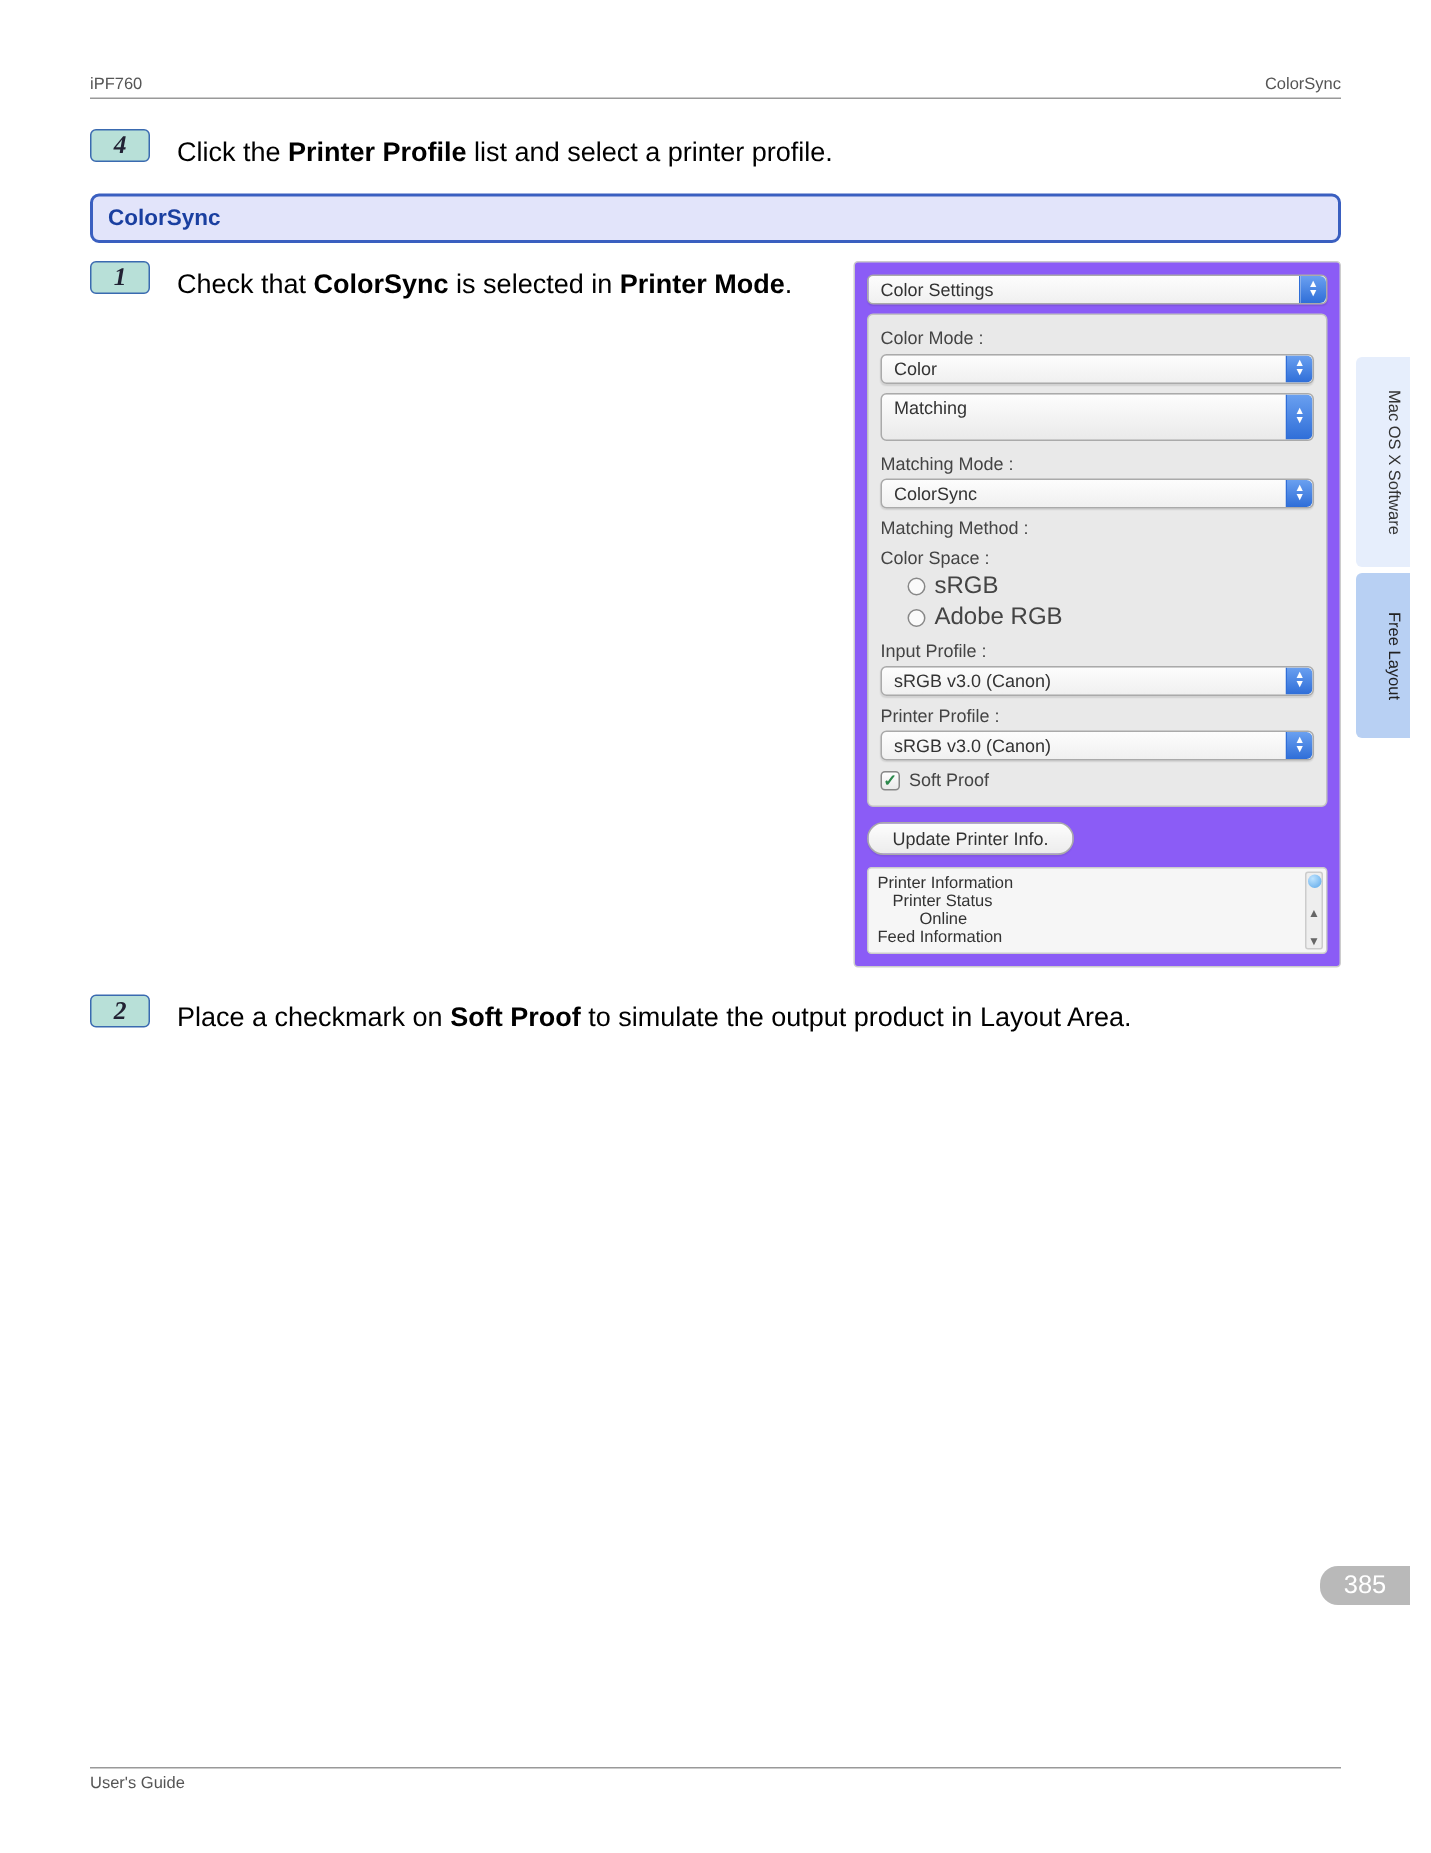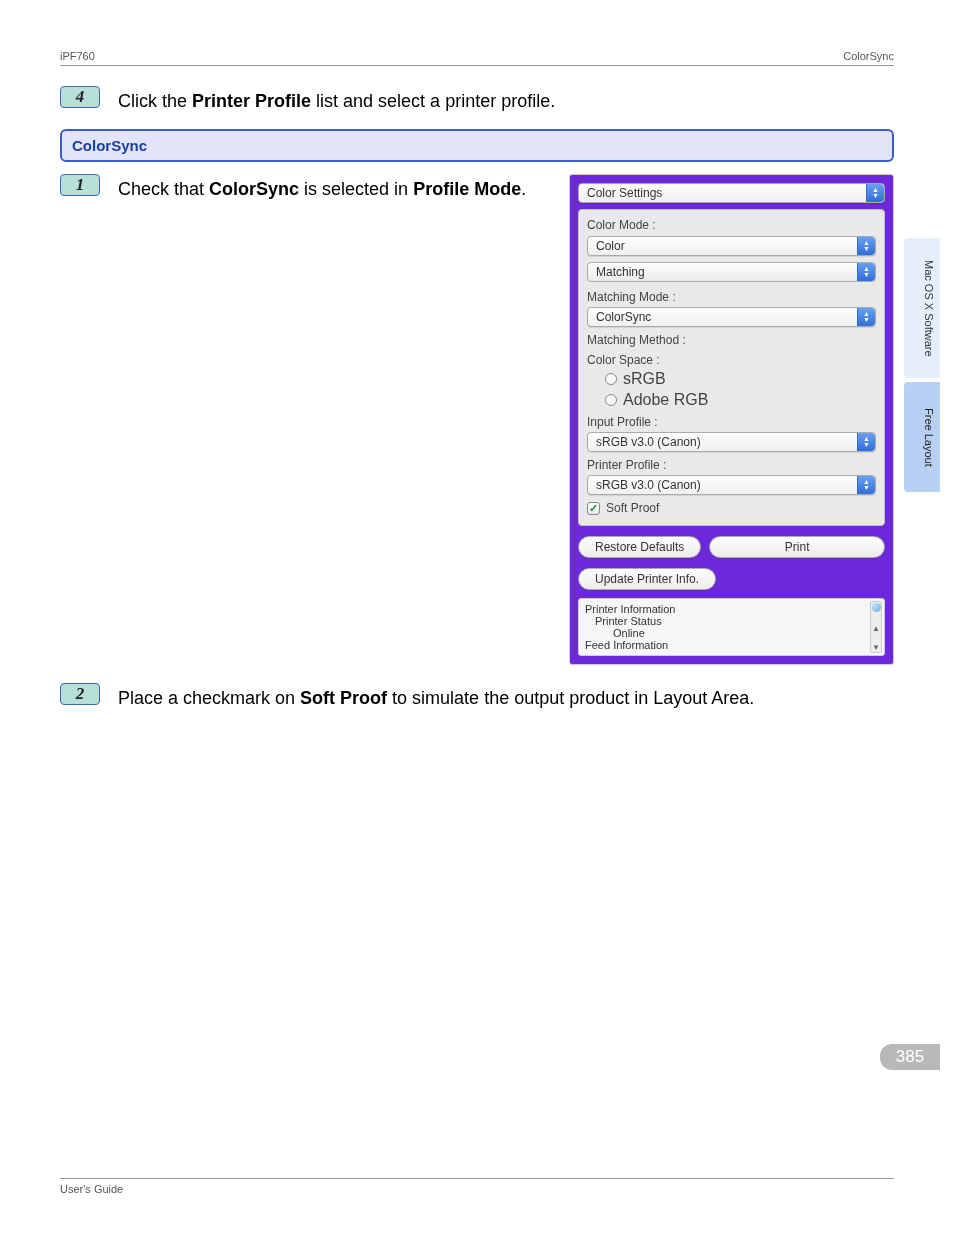--- a/index.html
+++ b/index.html
@@ -65,21 +65,21 @@
     margin: 15px 0 12px 0;
   }
   .content-flex {
     display: flex;
     align-items: flex-start;
     gap: 20px;
   }
   .content-left { flex: 1; }
   .content-right { width: 325px; }
   .dialog {
-    background: #6d28d9;
+    background: #8b5cf6;
     border: 1px solid #ccc;
     border-radius: 3px;
     padding: 8px;
     font-family: 'Lucida Grande', 'Lucida Sans Unicode', Arial, sans-serif;
     font-size: 12px;
     color: #333;
   }
   .dlg-select {
     position: relative;
     background: linear-gradient(#fdfdfd,#f0f0f0);
@@ -118,21 +118,21 @@
   .dlg-group-label {
     font-size: 12px;
     color: #444;
     margin-bottom: 4px;
   }
   .dlg-tab {
     position: relative;
     background: linear-gradient(#fdfdfd,#eaeaea);
     border: 1px solid #aaa;
     border-radius: 4px;
-    height: 20px; line-height: 18px;
+    height: 32px; line-height: 18px;
     padding: 0 22px 0 8px;
     font-size: 12px;
     margin: 4px 0 8px 0;
   }
   .dlg-tab .end {
     position: absolute; right:0; top:0; bottom:0; width:18px;
     background: linear-gradient(#6aa0f0,#2f6ed8);
     border-left:1px solid #2f6ed8; border-radius:0 4px 4px 0;
     color:#fff; display:flex; flex-direction:column; align-items:center; justify-content:center;
     font-size:7px; line-height:6px;
@@ -233,21 +233,21 @@
     </div>
   </div>
 
   <div class="section-bar">ColorSync</div>
 
   <div class="content-flex">
     <div class="content-left">
       <div class="step-row">
         <div class="step-num">1</div>
         <div class="step-text">
-          <span>Check that </span><b>ColorSync</b><span> is selected in </span><b>Profile Mode</b><span>.</span>
+          <span>Check that </span><b>ColorSync</b><span> is selected in </span><b>Printer Mode</b><span>.</span>
         </div>
       </div>
     </div>
 
     <div class="content-right">
       <div class="dialog">
         <div class="dlg-select">
           <span>Color Settings</span>
           <span class="end">▲<br>▼</span>
         </div>
@@ -302,24 +302,20 @@
               <span class="end">▲<br>▼</span>
             </div>
           </div>
 
           <div class="check-row">
             <span class="chk">✓</span>
             <span>Soft Proof</span>
           </div>
         </div>
 
-        <div class="btn-row">
-          <div class="mac-btn">Restore Defaults</div>
-          <div class="mac-btn wide">Print</div>
-        </div>
         <div class="btn-row">
           <div class="mac-btn">Update Printer Info.</div>
         </div>
 
         <div class="info-box">
           <div>Printer Information</div>
           <div style="padding-left:10px">Printer Status</div>
           <div style="padding-left:28px">Online</div>
           <div>Feed Information</div>
           <div class="scroll">

